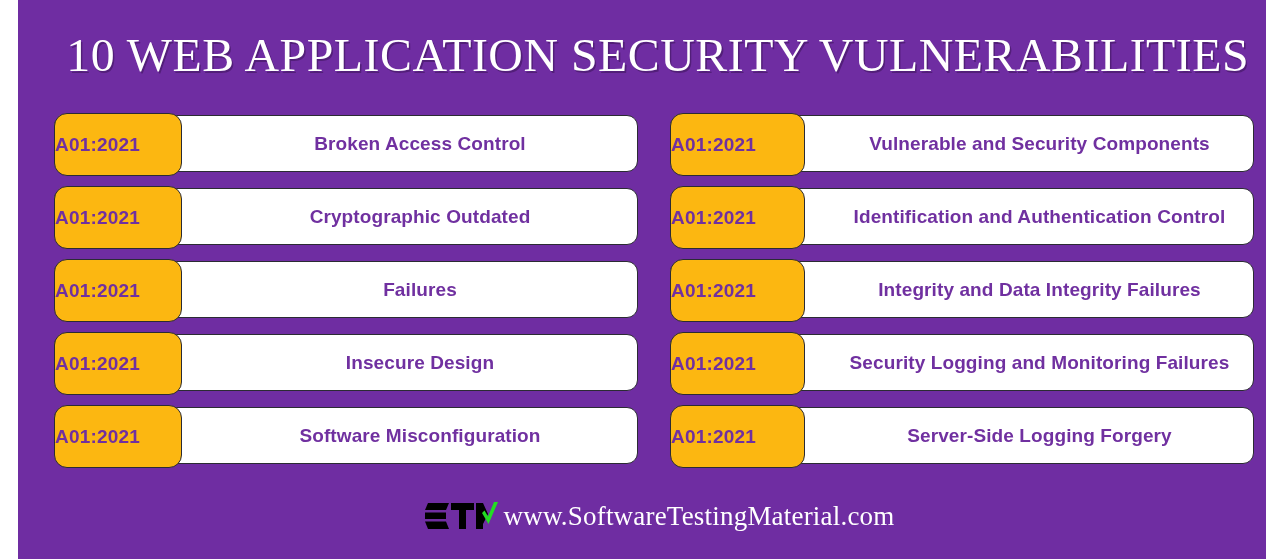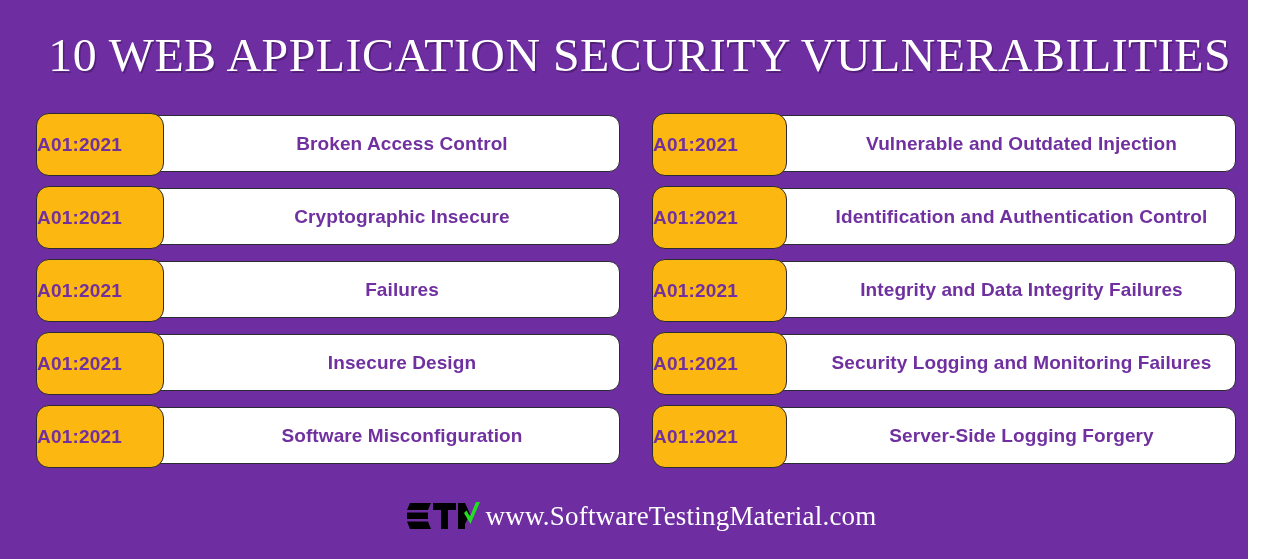--- a/index.html
+++ b/index.html
@@ -13,20 +13,21 @@
     overflow: hidden;
     font-family: "Liberation Sans", sans-serif;
   }
 
   .infographic {
     position: relative;
     width: 1248px;
     height: 559px;
     background: #6F2DA2;
     box-sizing: border-box;
+    margin-left: 18px;
   }
 
   
   .title-bar {
     position: absolute;
     left: 0;
     top: 28px;
     width: 1280px;
     text-align: center;
   }
@@ -163,21 +164,21 @@
       <div class="row">
         <div class="pill">
           <span class="pill-label">Broken Access Control</span>
         </div>
         <div class="badge">
           <span class="badge-label">A01:2021</span>
         </div>
       </div>
       <div class="row">
         <div class="pill">
-          <span class="pill-label">Cryptographic Insecure</span>
+          <span class="pill-label">Cryptographic Outdated</span>
         </div>
         <div class="badge">
           <span class="badge-label">A01:2021</span>
         </div>
       </div>
       <div class="row">
         <div class="pill">
           <span class="pill-label">Failures</span>
         </div>
         <div class="badge">
@@ -198,21 +199,21 @@
         </div>
         <div class="badge">
           <span class="badge-label">A01:2021</span>
         </div>
       </div>
     </div>
 
     <div class="column right">
       <div class="row">
         <div class="pill">
-          <span class="pill-label">Vulnerable and Outdated Injection</span>
+          <span class="pill-label">Vulnerable and Security Components</span>
         </div>
         <div class="badge">
           <span class="badge-label">A01:2021</span>
         </div>
       </div>
       <div class="row">
         <div class="pill">
           <span class="pill-label">Identification and Authentication Control</span>
         </div>
         <div class="badge">

